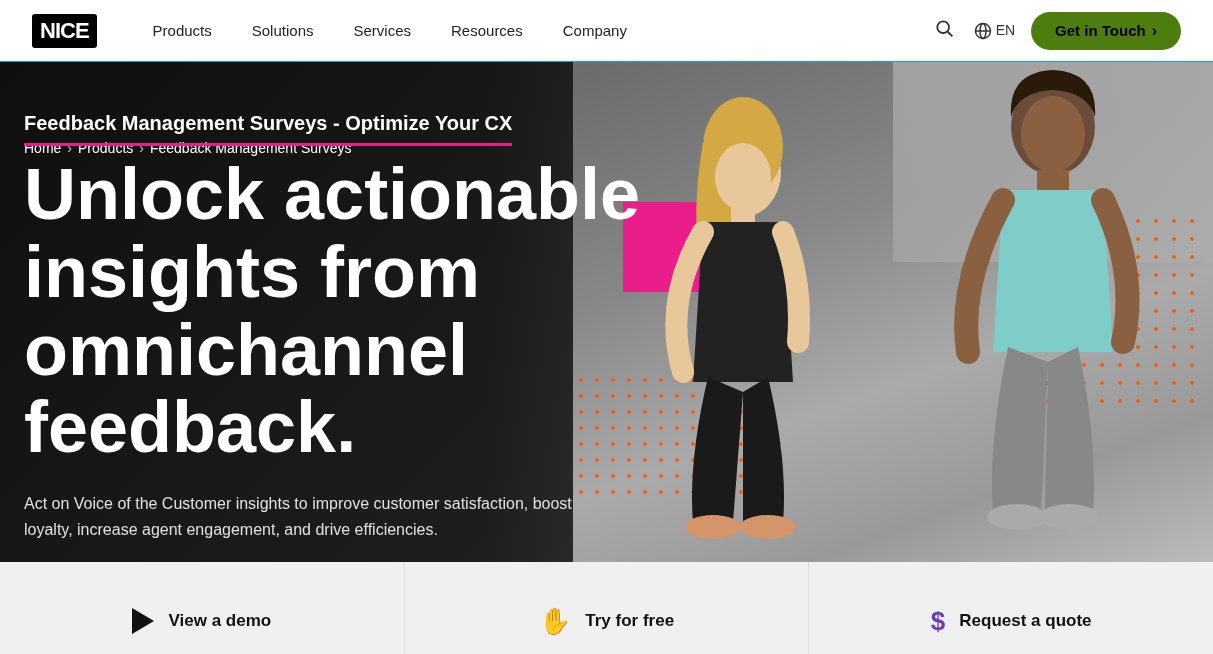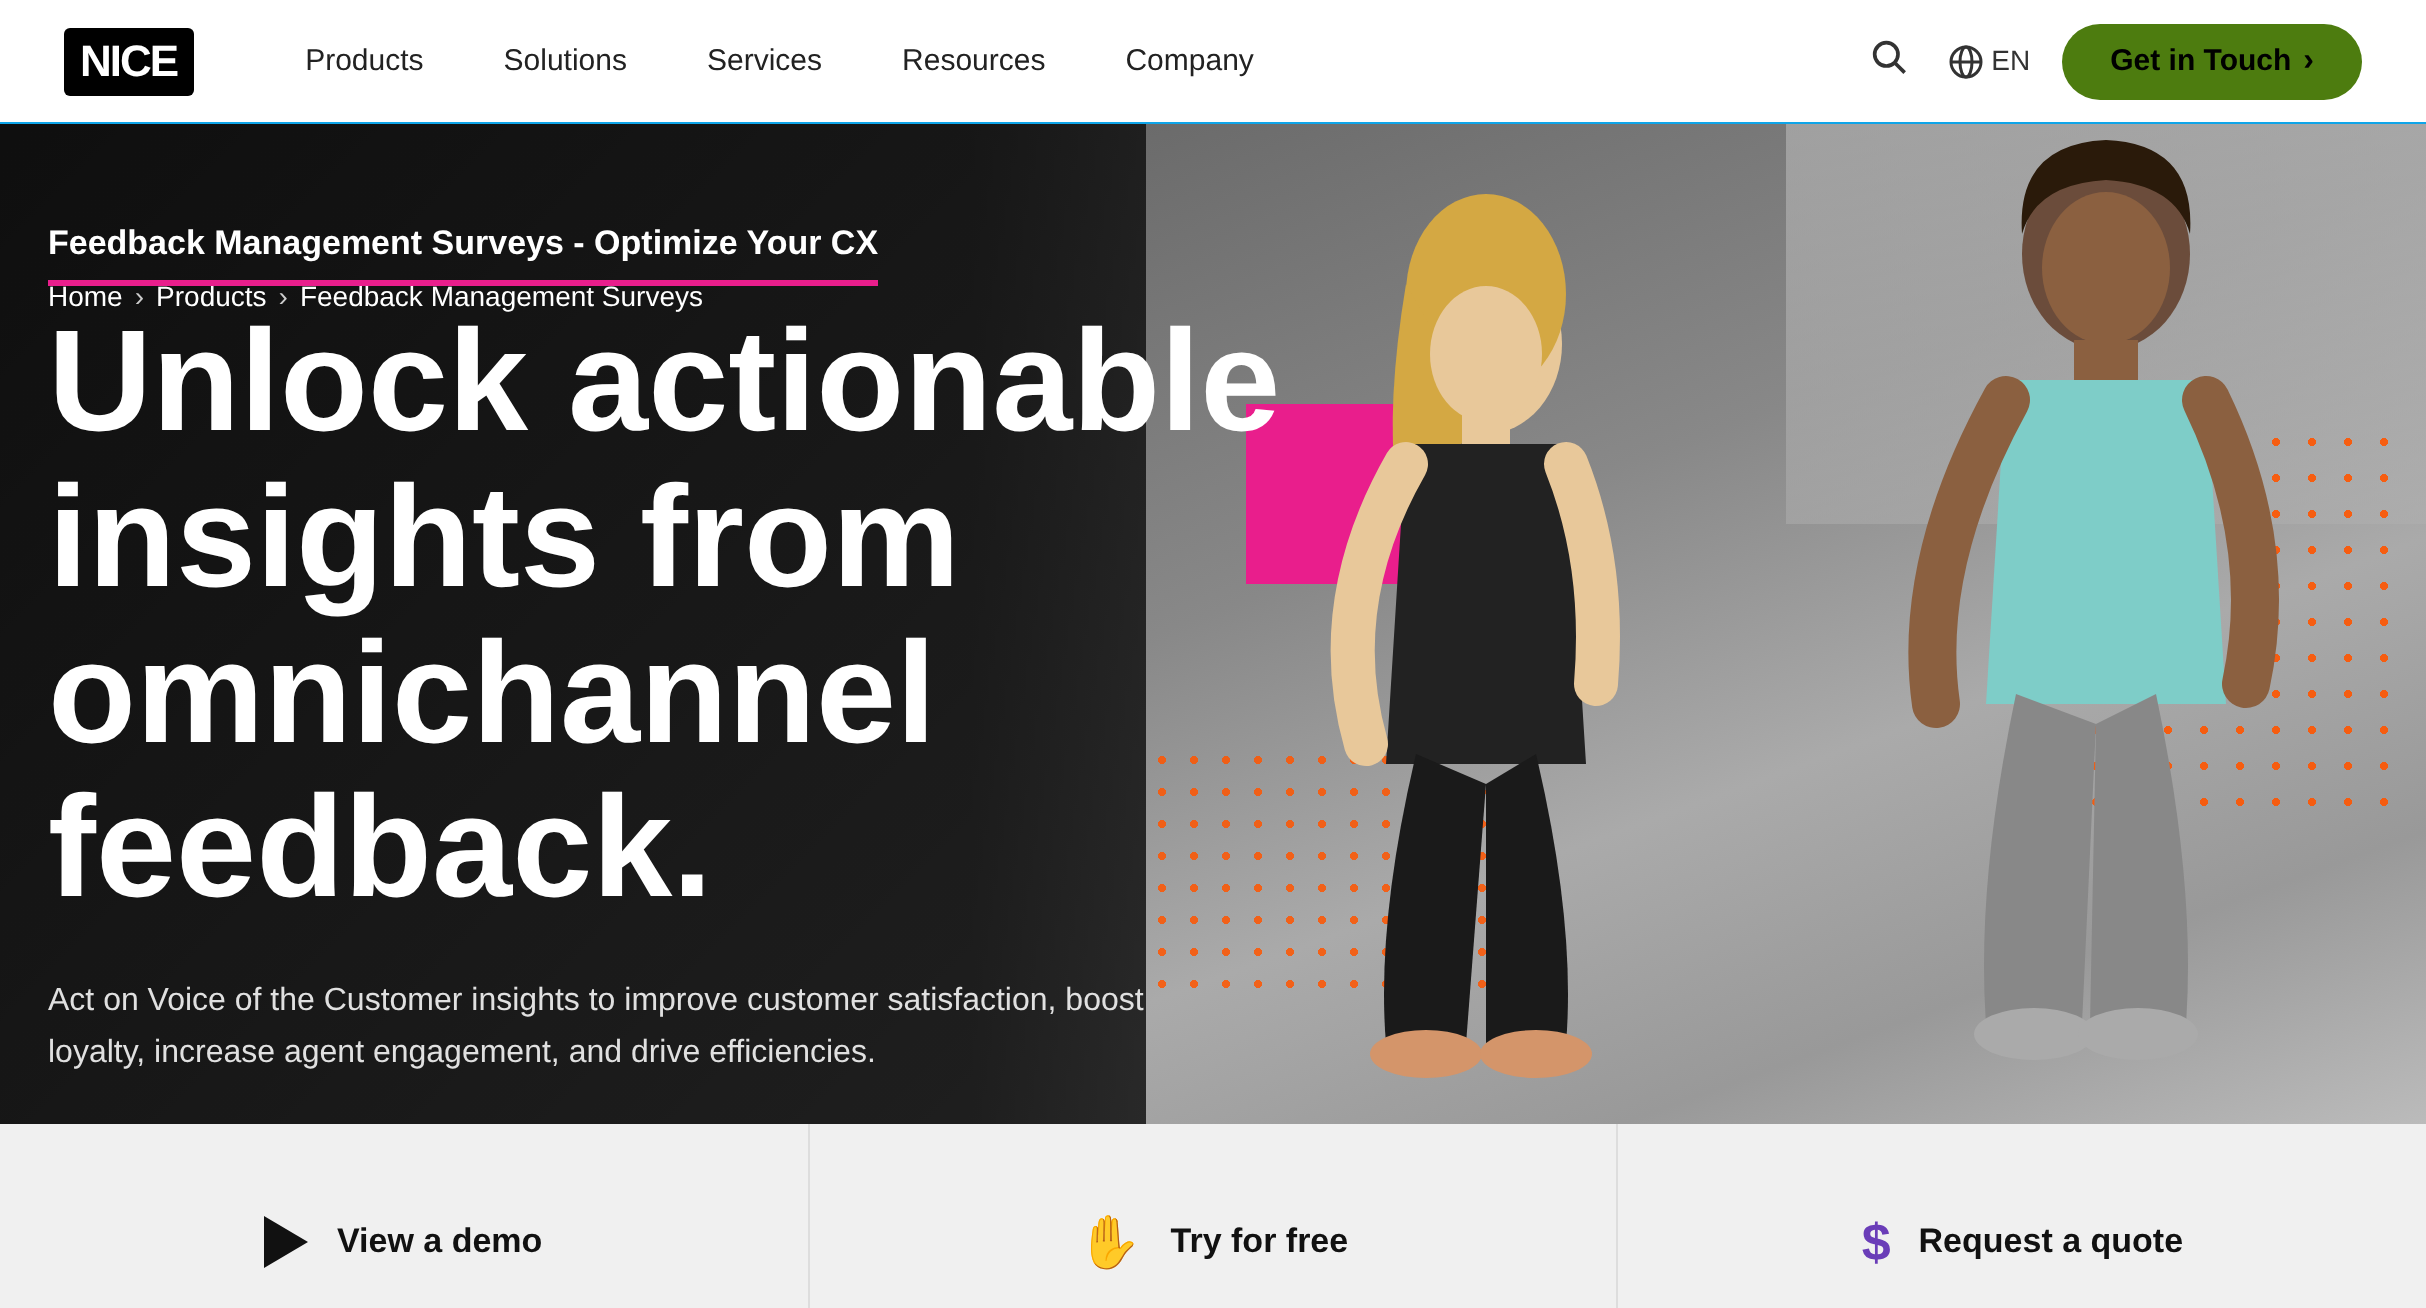--- a/index.html
+++ b/index.html
@@ -194,21 +194,21 @@
     
     .hero-content {
       position: absolute;
       top: 50px;
       left: 24px;
       z-index: 10;
       max-width: 660px;
       color: #fff;
     }
     .hero-subtitle {
-      font-size: 17px;
+      font-size: 20px;
       font-weight: 600;
       color: #fff;
       margin-bottom: 10px;
       border-bottom: 3px solid #e91e8c;
       padding-bottom: 8px;
       display: inline-block;
     }
     .hero-title {
       font-size: 72px;
       font-weight: 800;

